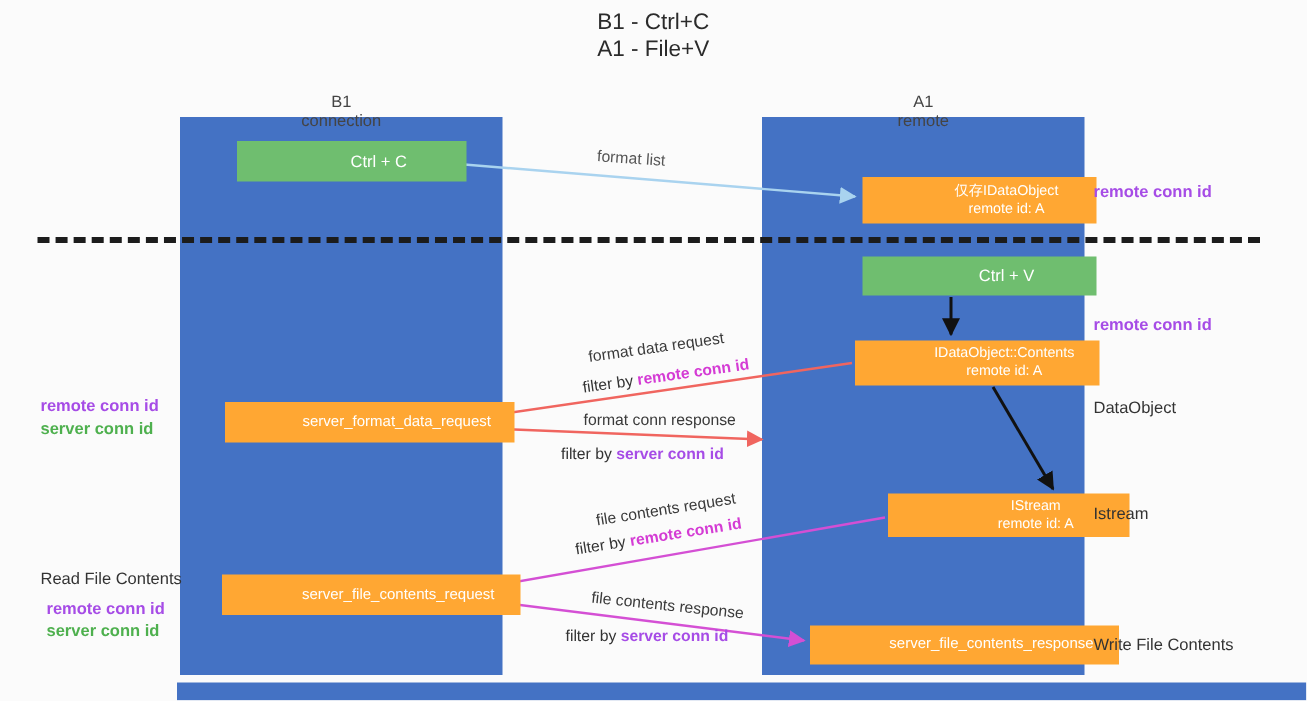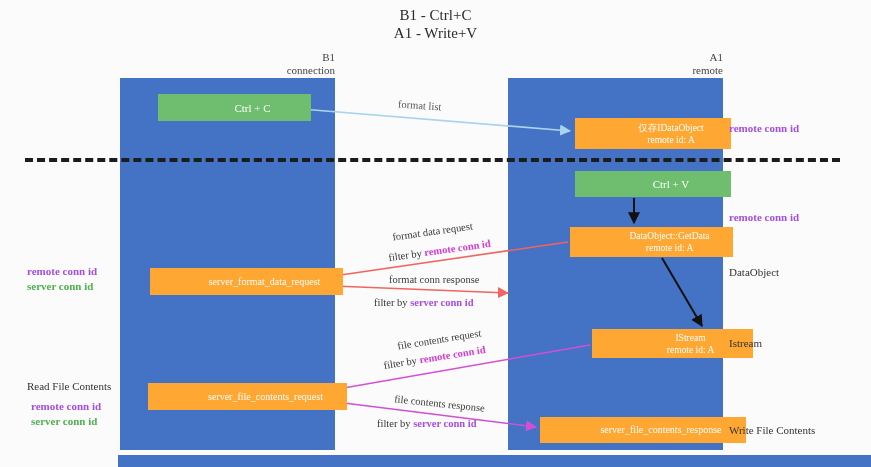--- a/index.html
+++ b/index.html
@@ -9,25 +9,25 @@
     --arrow-red:#f0655f;
     --arrow-magenta:#d44fd4;
     --arrow-lightblue:#a9d3ef;
     --text-purple:#a64ce6;
     --text-magenta:#d43bd4;
     --text-green:#4eb04e;
   }
   html,body{margin:0;padding:0;background:#fbfbfb;}
   .canvas{
     position:relative;width:871px;height:467px;background:#fbfbfb;overflow:hidden;
-    font-family:Liberation Serif, serif;color:#333;
+    font-family:Liberation Sans, sans-serif;color:#333;
   }
   .abs{position:absolute;}
   .title{left:0;right:0;top:6px;text-align:center;font-size:15px;color:#2b2b2b;line-height:18px;z-index:4;}
-  .col-header{top:51px;text-align:right;font-size:11px;color:#444;line-height:13px;z-index:4;}
+  .col-header{top:62px;text-align:center;font-size:11px;color:#444;line-height:13px;z-index:4;}
   .lifeline{top:78px;width:215px;height:372px;background:var(--lifeline-blue);z-index:1;}
   .bottom-bar{left:118px;top:455px;width:753px;height:12px;background:var(--lifeline-blue);z-index:1;}
   .dashline{left:25px;top:158px;width:815px;height:0;border-top:4px dashed #1c1c1c;z-index:3;}
   .node{display:flex;flex-direction:column;align-items:center;justify-content:center;
         color:#fff;text-align:center;z-index:3;line-height:12px;padding-left:36px;}
   .node.green{background:var(--action-green);font-size:11px;}
   .node.orange{background:var(--message-orange);font-size:9.5px;}
   .node .l2{font-size:9.5px;}
   .arrow-label{white-space:nowrap;font-size:10.5px;color:#3a3a3a;z-index:4;transform-origin:center;}
   .side-label{white-space:nowrap;font-size:11px;z-index:4;}
@@ -37,21 +37,21 @@
   .black{color:#333;font-weight:normal;}
   svg.arrows{left:0;top:0;width:871px;height:467px;z-index:2;pointer-events:none;}
 </style>
 </head>
 <body>
 
 <div class="canvas">
 
   <div class="abs title">
     <div>B1 - Ctrl+C</div>
-    <div>A1 - Write+V</div>
+    <div>A1 - File+V</div>
   </div>
 
   <div class="abs col-header" style="left:120px;width:215px;">
     <div>B1</div>
     <div>connection</div>
   </div>
   <div class="abs col-header" style="left:508px;width:215px;">
     <div>A1</div>
     <div>remote</div>
   </div>
@@ -93,21 +93,21 @@
   <div class="abs node orange" style="left:575px;top:118px;width:120px;height:31px;">
     <div>仅存IDataObject</div>
     <div class="l2">remote id: A</div>
   </div>
 
   <div class="abs node green" style="left:575px;top:171px;width:120px;height:26px;">
     <div>Ctrl + V</div>
   </div>
 
   <div class="abs node orange" style="left:570px;top:227px;width:127px;height:30px;">
-    <div>DataObject::GetData</div>
+    <div>IDataObject::Contents</div>
     <div class="l2">remote id: A</div>
   </div>
 
   <div class="abs node orange" style="left:150px;top:268px;width:157px;height:27px;font-size:10px;">
     <div>server_format_data_request</div>
   </div>
 
 
   <div class="abs node orange" style="left:592px;top:329px;width:125px;height:29px;">
     <div>IStream</div>

